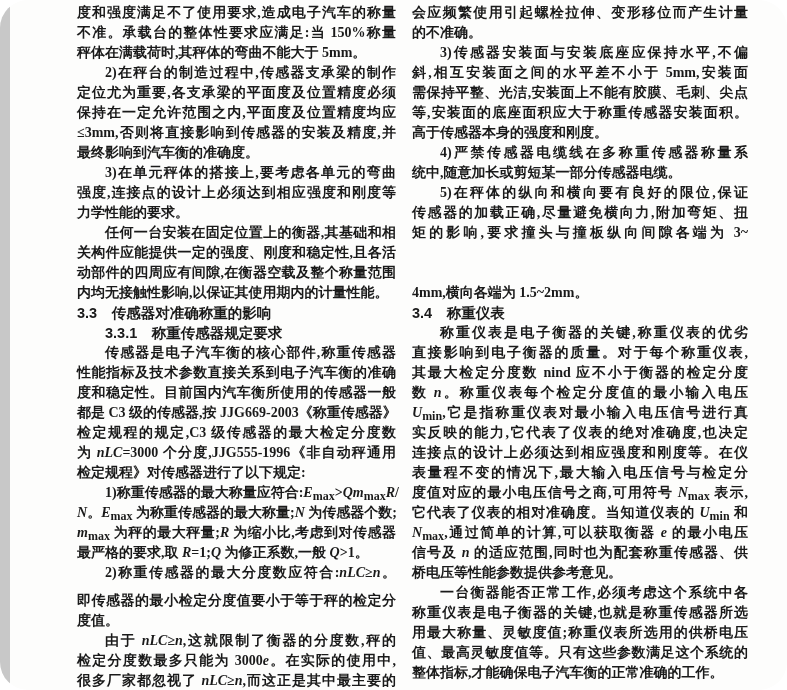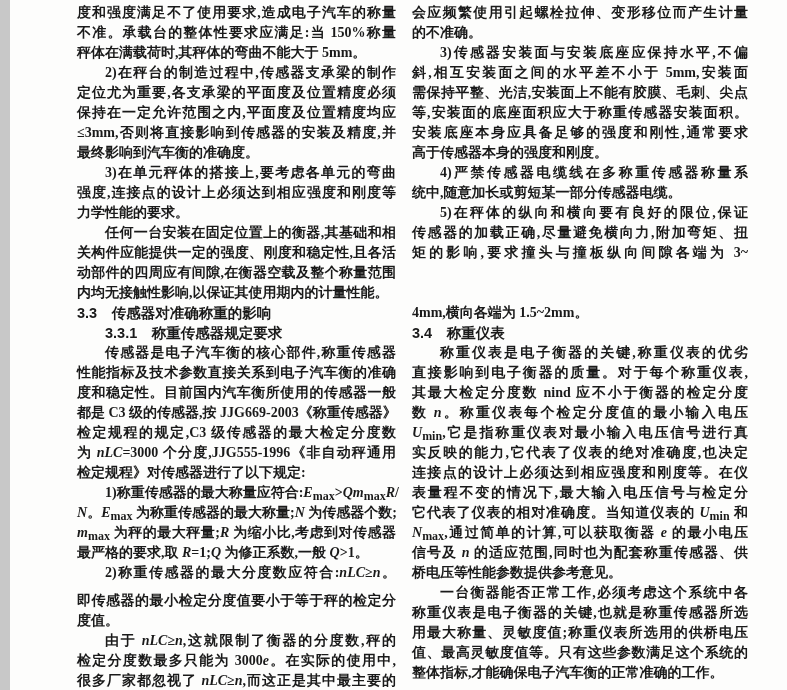--- a/index.html
+++ b/index.html
@@ -4,20 +4,21 @@
 <style>
   html, body { margin: 0; padding: 0; }
   body { background: #ffffff; }
   .page {
     position: relative;
     width: 787px;
     height: 690px;
     background: #fdfdfc;
     overflow: hidden;
     font-family: "Liberation Serif", "DejaVu Serif", serif;
+    border-radius: 28px;
   }
   .edge-strip {
     position: absolute;
     left: 0; top: 0;
     width: 10px; height: 690px;
     background: #c8c8c8;
   }
   .col { position: absolute; top: 3px; }
   .col-left  { left: 77px;  width: 319px; }
   .col-right { left: 412px; width: 336px; }
@@ -92,37 +93,37 @@
       <div class="line body" style="color: rgb(26, 26, 26);">检定分度数最多只能为 3000<i>e</i>。在实际的使用中,</div>
       <div class="line body" style="color: rgb(26, 26, 26);">很多厂家都忽视了 <i>nLC</i>≥<i>n</i>,而这正是其中最主要的</div>
     </div>
   <div class="col col-right">
       <div class="line body" style="color: rgb(26, 26, 26);">会应频繁使用引起螺栓拉伸、变形移位而产生计量</div>
       <div class="line body end" style="color: rgb(26, 26, 26);">的不准确。</div>
       <div class="line body indent" style="color: rgb(26, 26, 26);">3)传感器安装面与安装底座应保持水平,不偏</div>
       <div class="line body" style="color: rgb(26, 26, 26);">斜,相互安装面之间的水平差不小于 5mm,安装面</div>
       <div class="line body" style="color: rgb(26, 26, 26);">需保持平整、光洁,安装面上不能有胶膜、毛刺、尖点</div>
       <div class="line body" style="color: rgb(26, 26, 26);">等,安装面的底座面积应大于称重传感器安装面积。</div>
-      <div class="line body" style="color: rgb(26, 26, 26);">安装底座本身应具备足够的强度和刚性,通常要求</div>
       <div class="line body end" style="color: rgb(26, 26, 26);">高于传感器本身的强度和刚度。</div>
       <div class="line body indent" style="color: rgb(26, 26, 26);">4)严禁传感器电缆线在多称重传感器称量系</div>
       <div class="line body end" style="color: rgb(26, 26, 26);">统中,随意加长或剪短某一部分传感器电缆。</div>
       <div class="line body indent" style="color: rgb(26, 26, 26);">5)在秤体的纵向和横向要有良好的限位,保证</div>
       <div class="line body" style="color: rgb(26, 26, 26);">传感器的加载正确,尽量避免横向力,附加弯矩、扭</div>
       <div class="line body" style="color: rgb(26, 26, 26);">矩的影响,要求撞头与撞板纵向间隙各端为 3~</div>
       <div class="line body end" style="color: rgb(26, 26, 26); margin-top: 40px;">4mm,横向各端为 1.5~2mm。</div>
       <div class="line heading end" style="color: rgb(26, 26, 26);">3.4　称重仪表</div>
       <div class="line body indent" style="color: rgb(26, 26, 26);">称重仪表是电子衡器的关键,称重仪表的优劣</div>
       <div class="line body" style="color: rgb(26, 26, 26);">直接影响到电子衡器的质量。对于每个称重仪表,</div>
       <div class="line body" style="color: rgb(26, 26, 26);">其最大检定分度数 nind 应不小于衡器的检定分度</div>
       <div class="line body" style="color: rgb(26, 26, 26);">数 <i>n</i>。称重仪表每个检定分度值的最小输入电压</div>
       <div class="line body" style="color: rgb(26, 26, 26);"><i>U</i><sub>min</sub>,它是指称重仪表对最小输入电压信号进行真</div>
       <div class="line body" style="color: rgb(26, 26, 26);">实反映的能力,它代表了仪表的绝对准确度,也决定</div>
       <div class="line body" style="color: rgb(26, 26, 26);">连接点的设计上必须达到相应强度和刚度等。在仪</div>
       <div class="line body" style="color: rgb(26, 26, 26);">表量程不变的情况下,最大输入电压信号与检定分</div>
+      <div class="line body" style="color: rgb(26, 26, 26);">度值对应的最小电压信号之商,可用符号 <i>N</i><sub>max</sub> 表示,</div>
       <div class="line body" style="color: rgb(26, 26, 26);">它代表了仪表的相对准确度。当知道仪表的 <i>U</i><sub>min</sub> 和</div>
       <div class="line body" style="color: rgb(26, 26, 26);"><i>N</i><sub>max</sub>,通过简单的计算,可以获取衡器 <i>e</i> 的最小电压</div>
       <div class="line body" style="color: rgb(26, 26, 26);">信号及 <i>n</i> 的适应范围,同时也为配套称重传感器、供</div>
       <div class="line body end" style="color: rgb(26, 26, 26);">桥电压等性能参数提供参考意见。</div>
       <div class="line body indent" style="color: rgb(26, 26, 26);">一台衡器能否正常工作,必须考虑这个系统中各</div>
       <div class="line body" style="color: rgb(26, 26, 26);">称重仪表是电子衡器的关键,也就是称重传感器所选</div>
       <div class="line body" style="color: rgb(26, 26, 26);">用最大称量、灵敏度值;称重仪表所选用的供桥电压</div>
       <div class="line body" style="color: rgb(26, 26, 26);">值、最高灵敏度值等。只有这些参数满足这个系统的</div>
       <div class="line body end" style="color: rgb(26, 26, 26);">整体指标,才能确保电子汽车衡的正常准确的工作。</div>
       <div class="line section end" style="color: rgb(26, 26, 26);">4　结论</div>

